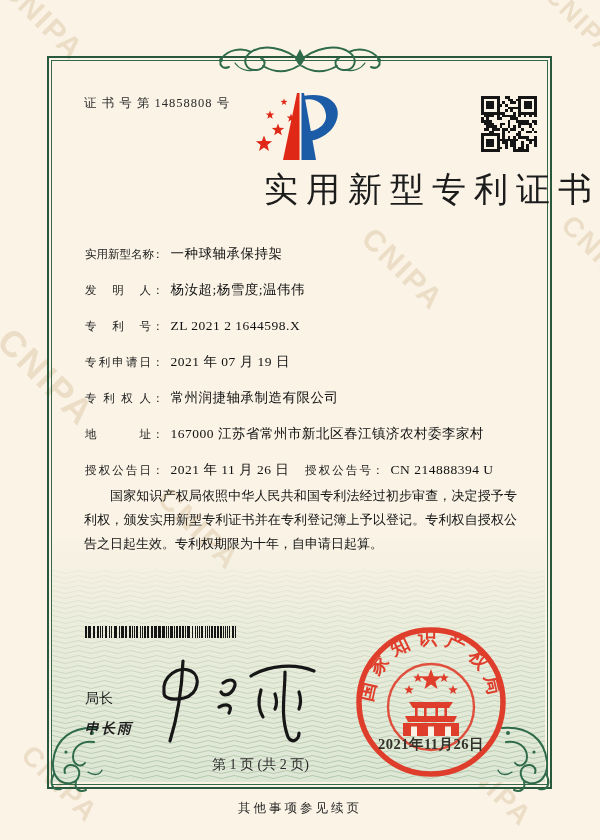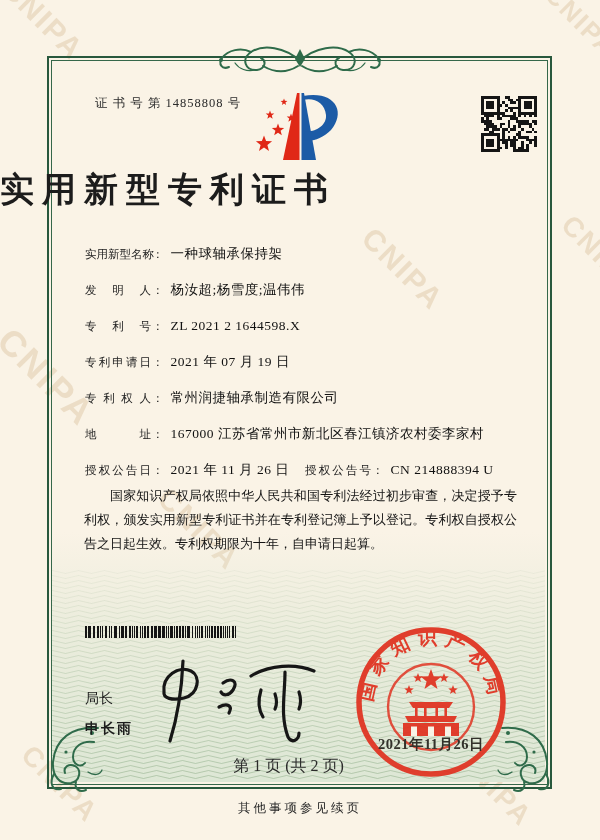--- a/index.html
+++ b/index.html
@@ -21,50 +21,50 @@
   #frame-fill{position:absolute;left:52px;top:61px;width:493px;height:721px;
          overflow:hidden;z-index:2;}
   #green-grad{position:absolute;left:0;bottom:0;width:100%;height:250px;
          background:linear-gradient(180deg,rgba(224,233,215,0) 0%,rgba(222,231,212,0.55) 40%,#dde7d5 100%);}
   #waves-svg{position:absolute;left:0;bottom:2px;}
 
   .ornament{position:absolute;z-index:4;}
 
   .abs{position:absolute;z-index:5;}
 
-  #cert-no{left:84px;top:95px;font-size:12.5px;color:#2b2b2b;letter-spacing:1px;margin-left:11px;}
+  #cert-no{left:84px;top:95px;font-size:12.5px;color:#2b2b2b;letter-spacing:1px;}
   #logo{left:252px;top:87px;}
   #qr{left:481px;top:96px;}
-  #title{left:0;top:167px;width:600px;text-align:left;font-size:34px;font-weight:700;
+  #title{left:0;top:167px;width:600px;text-align:right;font-size:34px;font-weight:400;
          color:#1c1c1c;letter-spacing:8px;}
 
   #fields{left:85px;top:244px;width:440px;}
   .frow{position:relative;height:18px;margin-bottom:18px;white-space:nowrap;}
   .flabel{display:inline-block;width:66px;font-size:11.5px;color:#222;
           text-align:justify;text-align-last:justify;vertical-align:baseline;}
   .fcolon{font-size:11.5px;color:#222;margin-left:1px;}
   .fvalue{font-size:13.5px;color:#111;margin-left:7px;letter-spacing:0.5px;text-align:center;}
   .fgroup2{position:absolute;left:220px;top:0;white-space:nowrap;}
 
   #paras{left:84px;top:484px;width:433px;font-size:13px;line-height:24px;color:#141414;
          text-align:justify;}
   #paras p{margin:0;text-indent:2em;}
 
   #barcode{left:85px;top:626px;}
   #signer-title{left:85px;top:690px;font-family:"Liberation Sans","DejaVu Sans",sans-serif;
          font-weight:400;font-size:14px;color:#1d1d1d;}
   #signer-name{left:85px;top:720px;font-family:"Liberation Sans","DejaVu Sans",sans-serif;
-         font-weight:700;font-size:14px;color:#1d1d1d;letter-spacing:2px;}
+         font-weight:700;font-size:14px;color:#1d1d1d;letter-spacing:2px;font-style:italic;}
   #signature{left:148px;top:650px;}
 
   #seal{left:352px;top:623px;z-index:6;}
   #seal-date{left:352px;top:735px;width:158px;text-align:center;font-size:14.5px;
          color:#33322b;font-weight:600;z-index:7;letter-spacing:0.5px;}
 
-  #page-no{left:58px;top:756px;width:461px;text-align:center;font-size:16px;color:#2b2b2b;z-index:6;}
+  #page-no{left:30px;top:756px;width:461px;text-align:center;font-size:14px;color:#2b2b2b;z-index:6;}
   #bottom-note{left:0;top:800px;width:600px;text-align:center;font-size:12.5px;
          color:#262626;letter-spacing:3px;}
 </style>
 </head>
 <body>
 
 <div id="page">
 
   <span class="wm" style="left:-8px;top:2px;font-size:30px;">CNIPA</span>
   <span class="wm" style="left:536px;top:6px;font-size:26px;">CNIPA</span>

